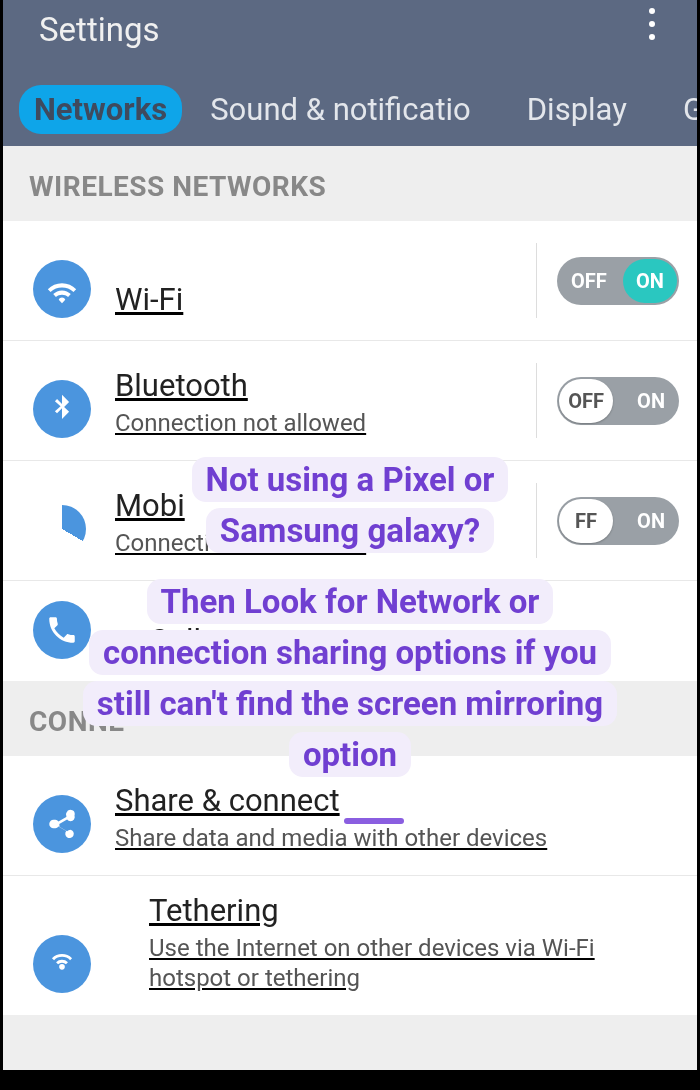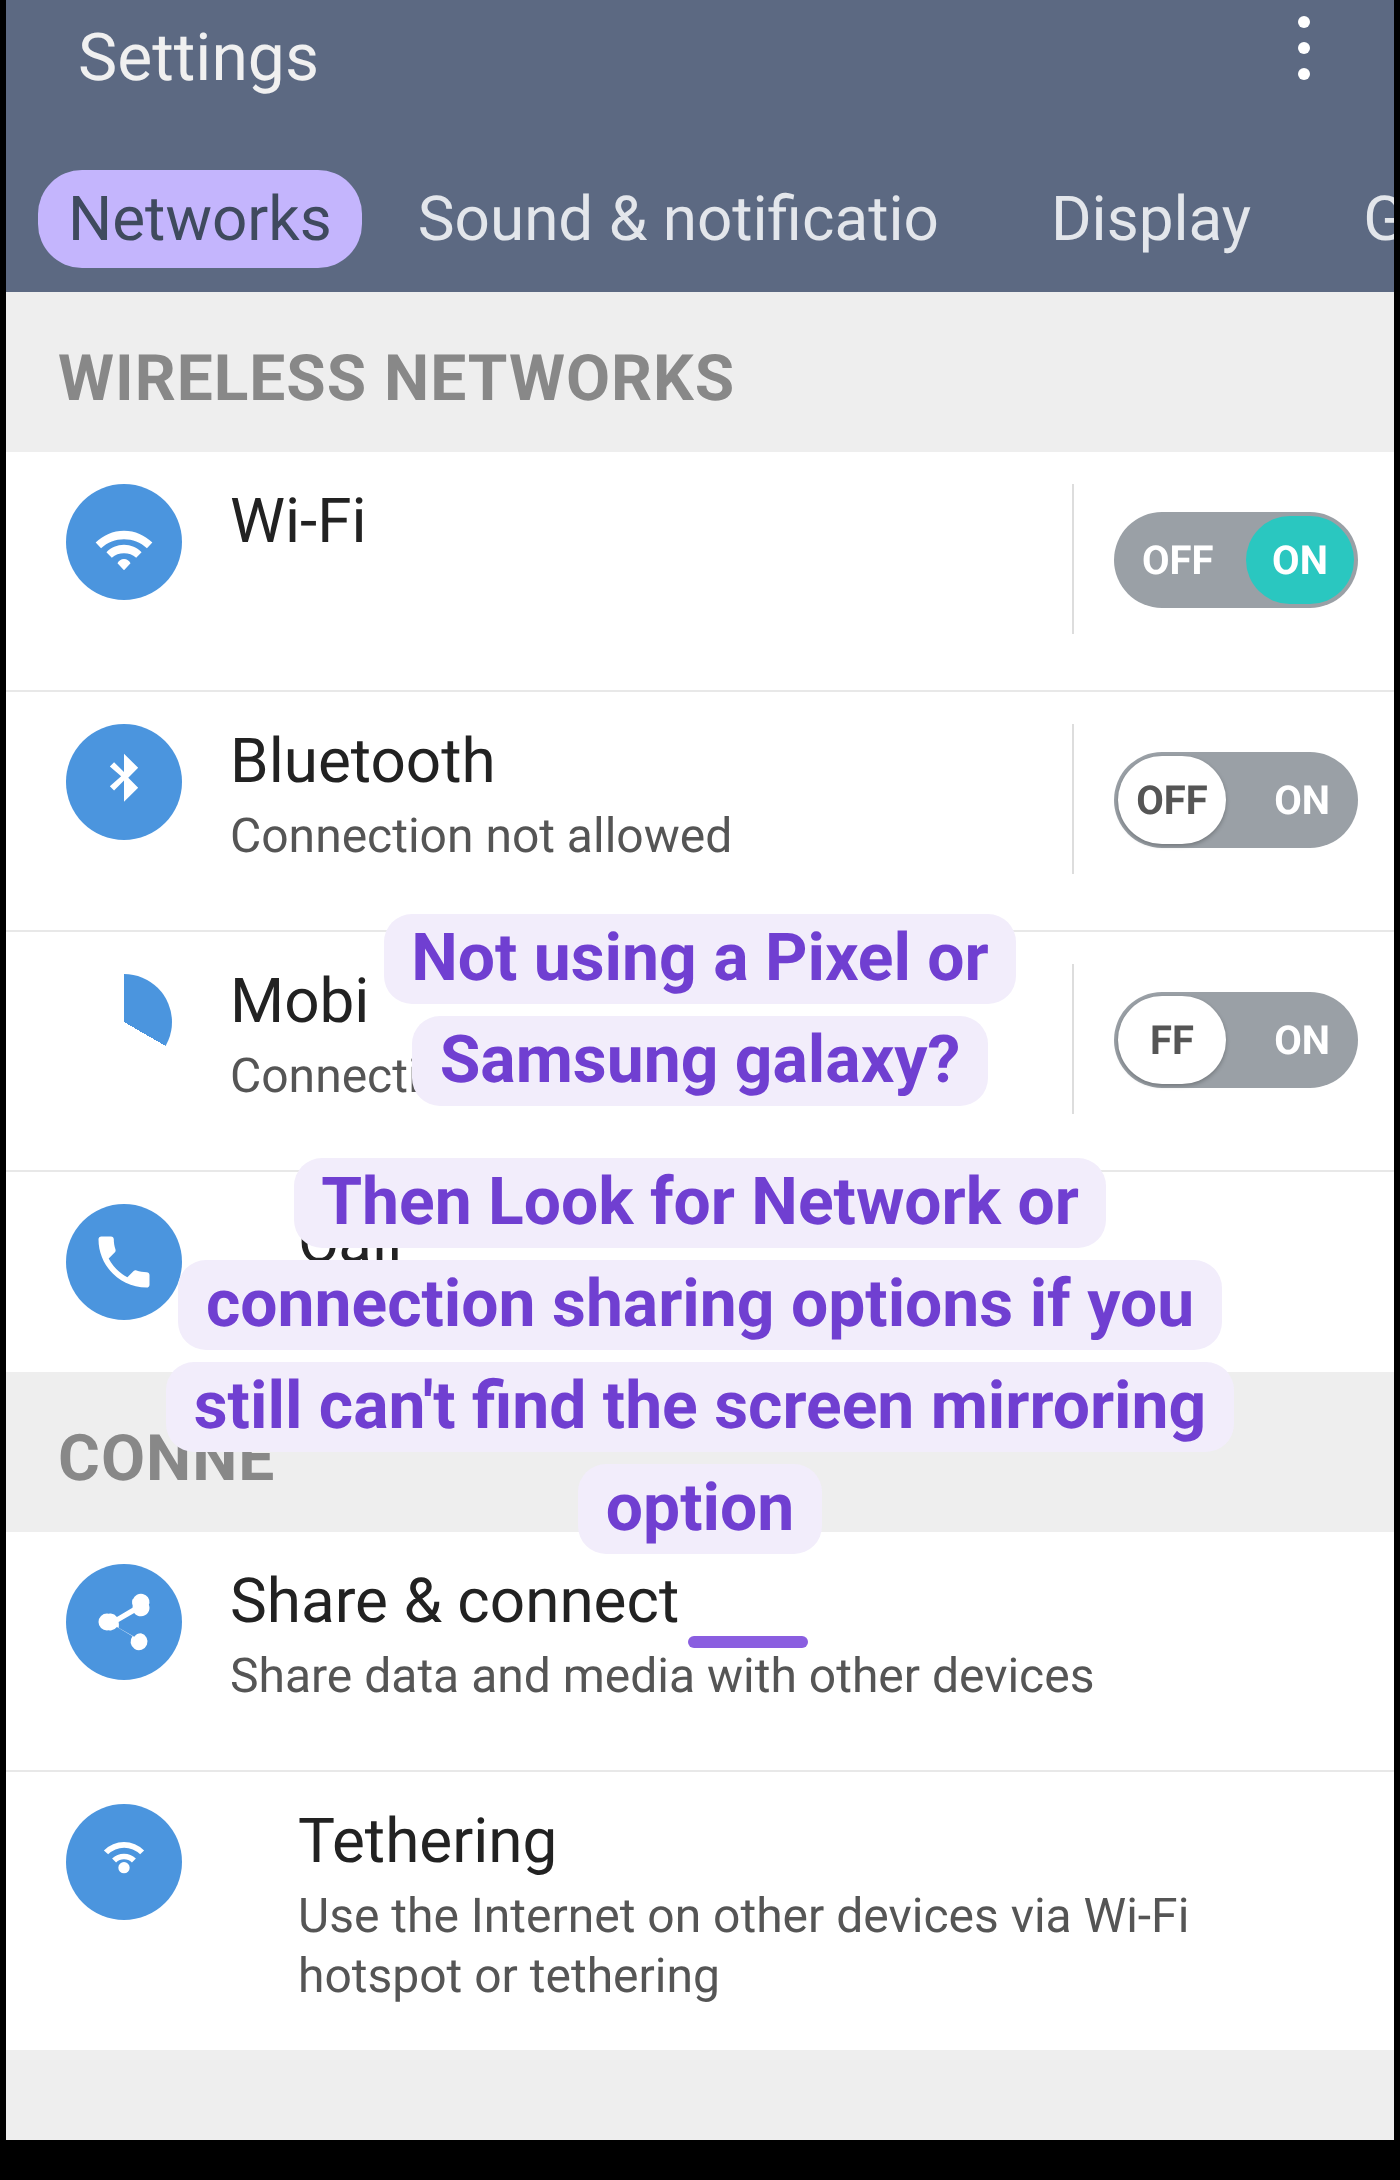--- a/index.html
+++ b/index.html
@@ -58,45 +58,46 @@
       padding: 0 16px;
     }
     .tab {
       color: #e3e6eb;
       font-size: 31px;
       padding: 8px 28px;
       white-space: nowrap;
       cursor: pointer;
     }
     .tab.active {
-      background: #c4b5fd;
+      background: #0ea5e9;
       color: #3f4a5e;
       border-radius: 22px;
-      font-weight: 400;
+      font-weight: 700;
       padding: 6px 15px;
     }
     .section-header {
       padding: 24px 26px 18px 26px;
-      font-size: 32px;
+      font-size: 28px;
       color: #888;
       font-weight: 700;
       letter-spacing: 0.5px;
       background: #eeeeee;
     }
     .list {
       background: #fff;
     }
     .row {
       display: flex;
-      align-items: flex-start;
+      align-items: flex-end;
       padding: 16px 18px 22px 30px;
       border-bottom: 1px solid #e8e8e8;
       min-height: 120px;
       background: #fff;
       position: relative;
+      text-decoration: underline;
     }
     .row:last-child { border-bottom: none; gap: 34px; }
     .row-icon {
       width: 58px;
       height: 58px;
       border-radius: 50%;
       background: #4b95de;
       display: flex;
       align-items: center;
       justify-content: center;

